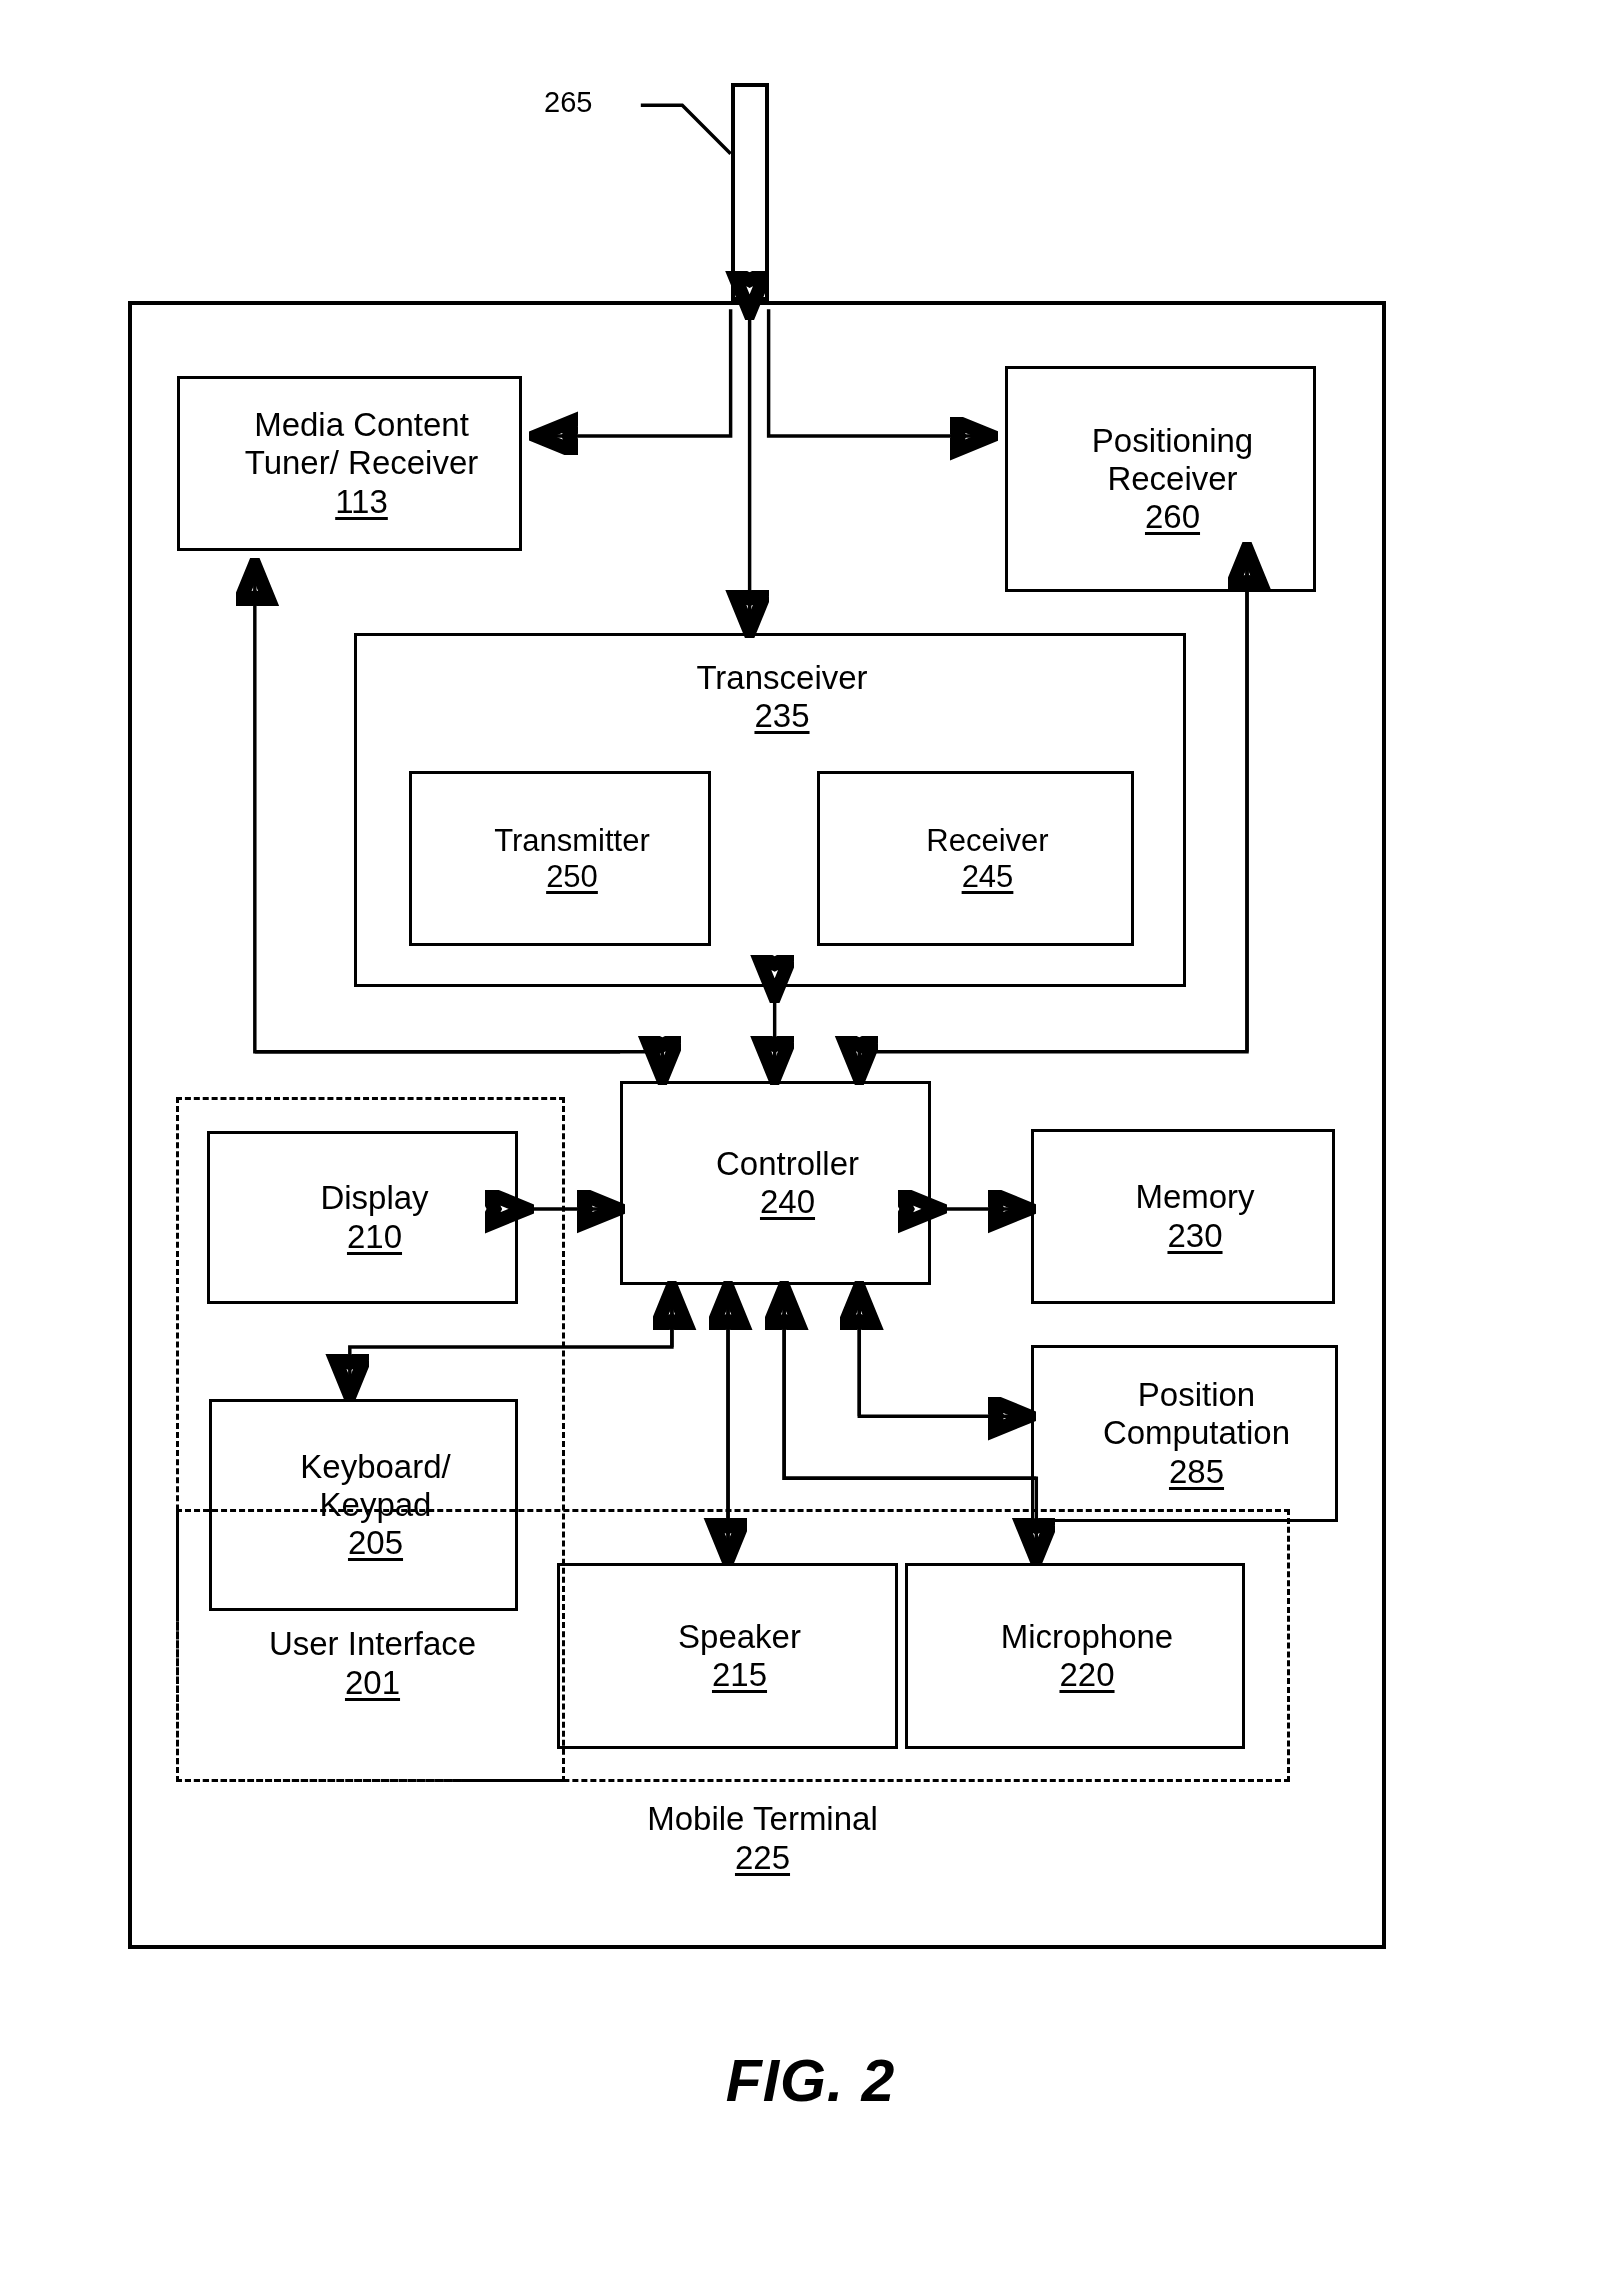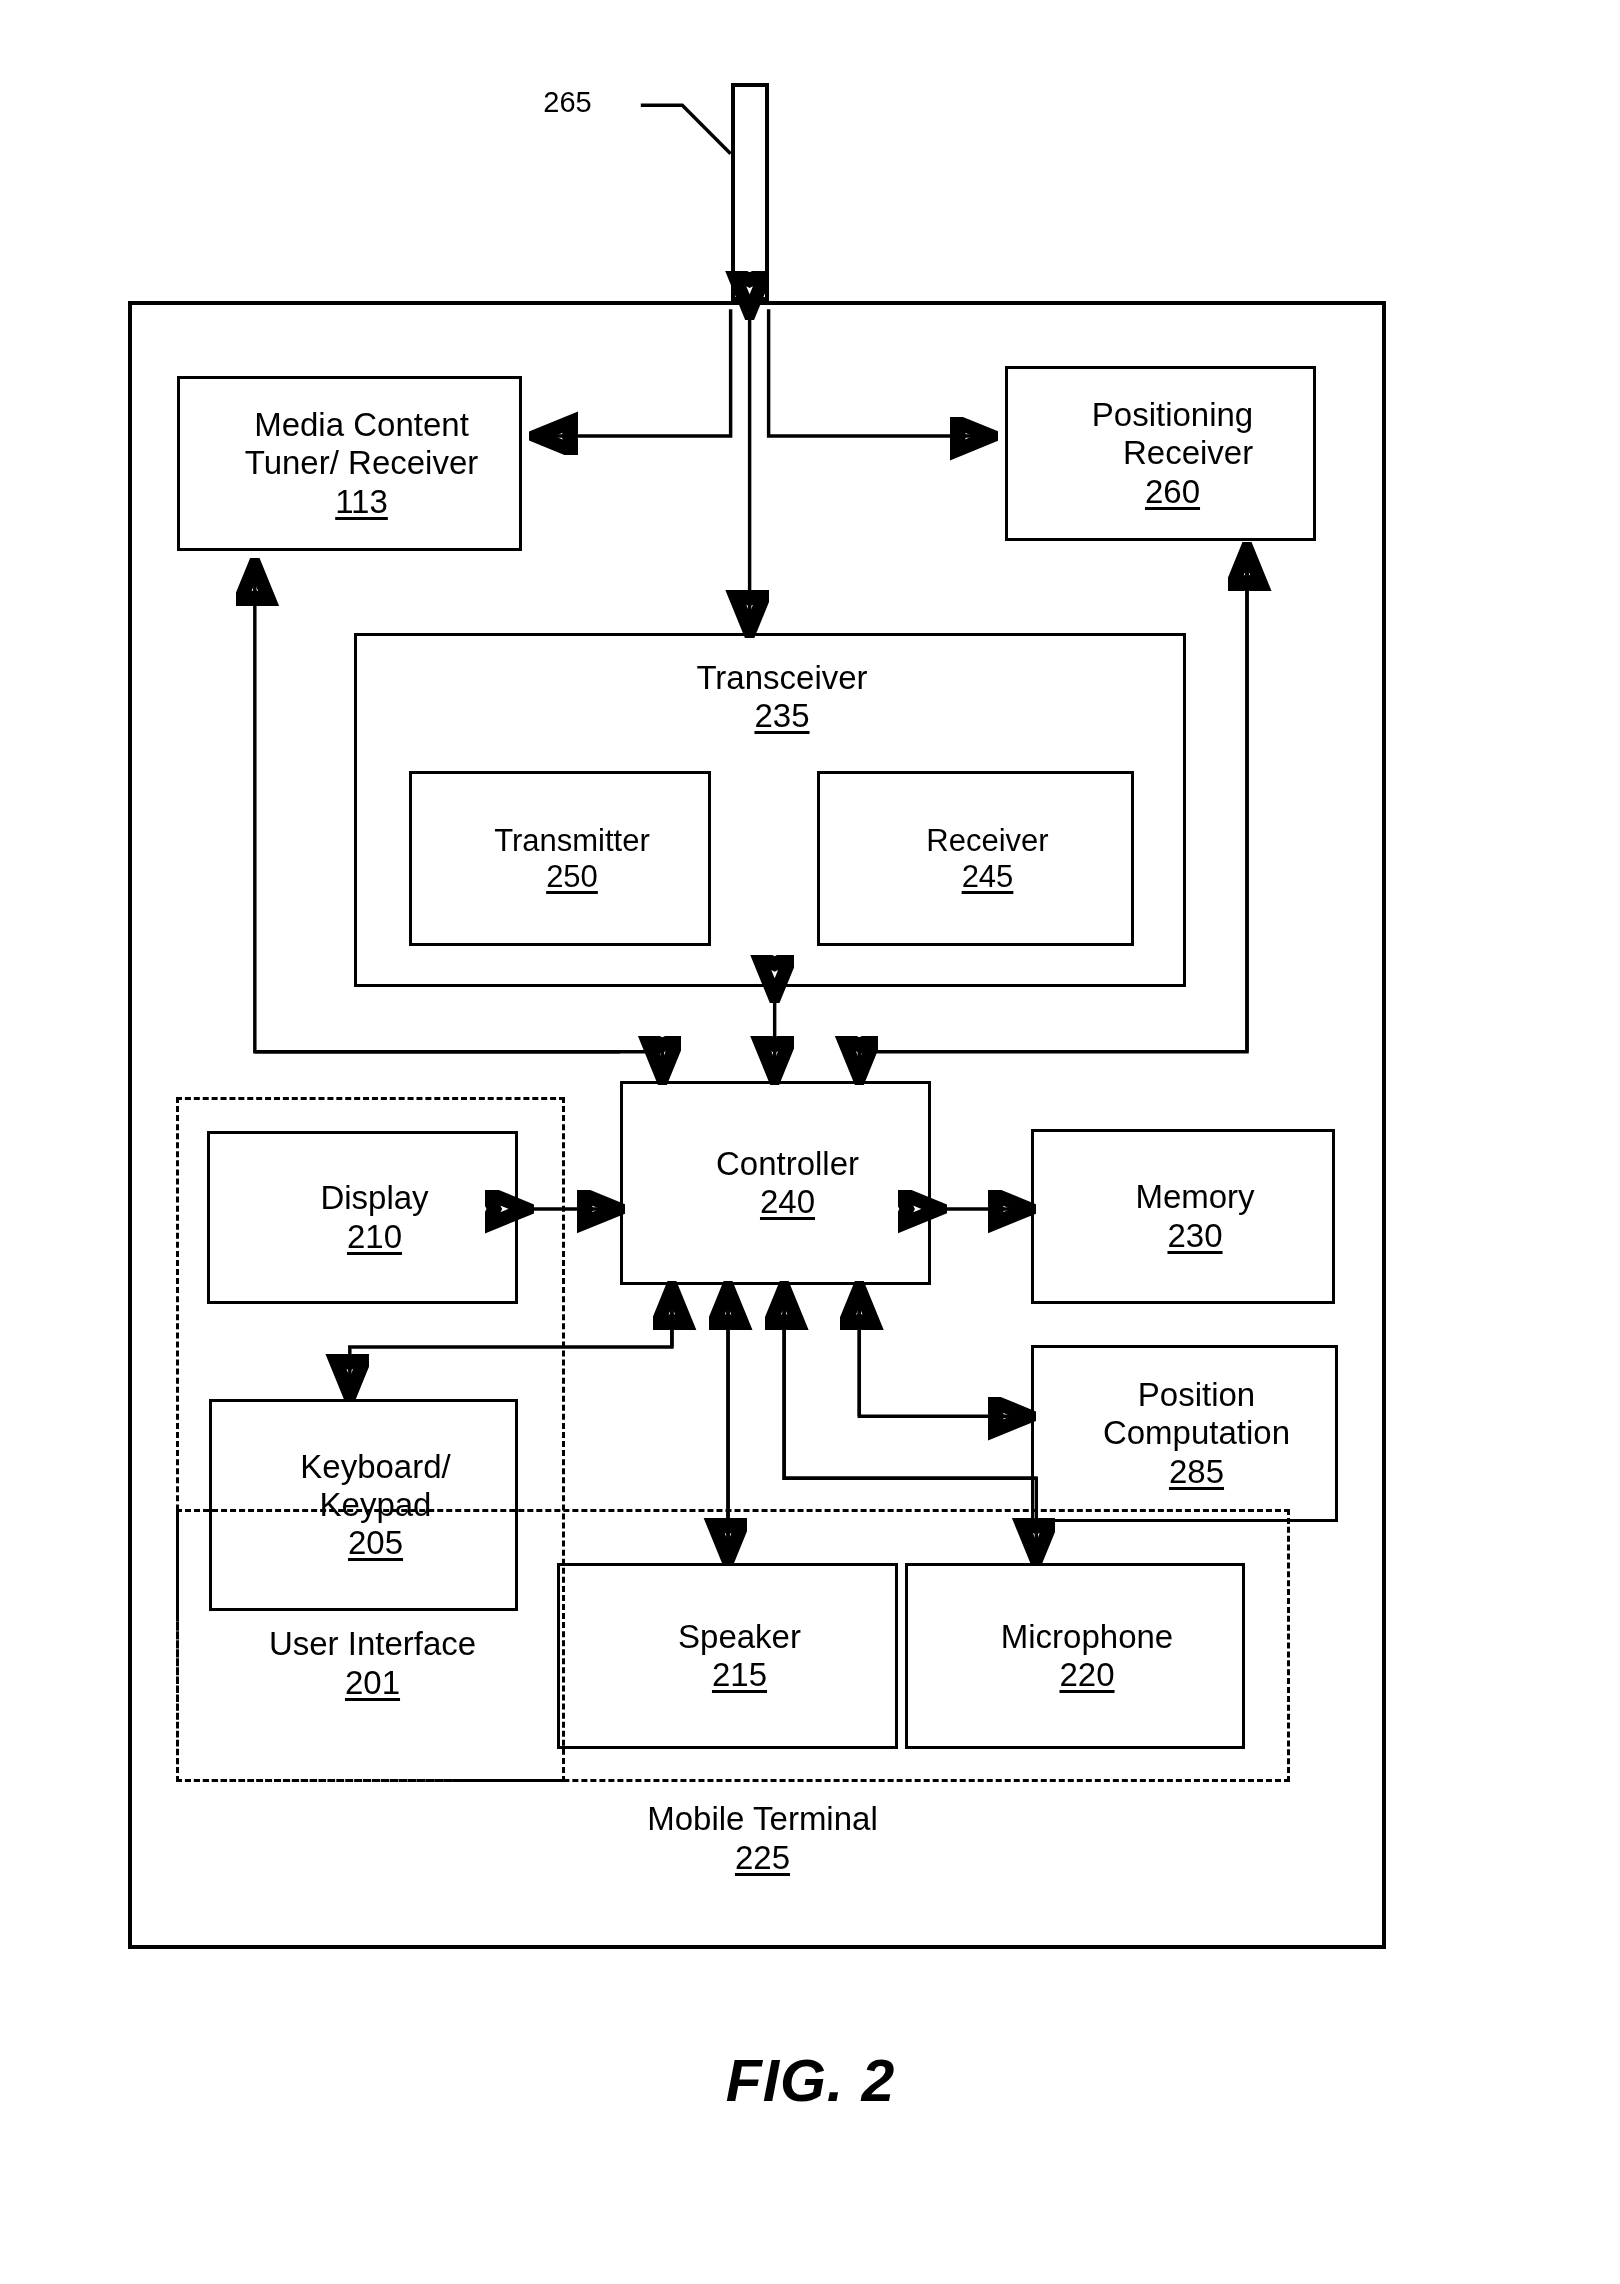--- a/index.html
+++ b/index.html
@@ -98,31 +98,31 @@
   .fs-box    { font-size: 31px; }
   .fs-ref    { font-size: 29px; }
 </style>
 </head>
 <body>
 
 <div id="figure-root">
 
   <div class="antenna" style="left:731px; top:83px; width:38px; height:218px;"></div>
 
-  <div class="plain-text fs-ref" style="left:520px; top:86px; width:95px; text-align:center;">265</div>
+  <div class="plain-text fs-ref" style="left:544px; top:86px; width:95px; ">265</div>
 
   <div class="outer-frame" style="left:128px; top:301px; width:1258px; height:1648px;"></div>
 
   <div class="box fs-boxbig" style="left:177px; top:376px; width:345px; height:175px;">
     <span class="lbl">Media Content
 Tuner/ Receiver</span>
     <span class="num">113</span>
   </div>
 
-  <div class="box fs-boxbig" style="left:1005px; top:366px; width:311px; height:175px;text-align:right;">
+  <div class="box fs-boxbig" style="left:1005px; top:366px; width:311px; height:226px;">
     <span class="lbl">Positioning
 Receiver</span>
     <span class="num">260</span>
   </div>
 
   <div class="box fs-boxbig" style="left:354px; top:633px; width:832px; height:354px; justify-content:flex-start; padding-top:23px;">
     <span class="lbl">Transceiver</span>
     <span class="num">235</span>
   </div>
 

